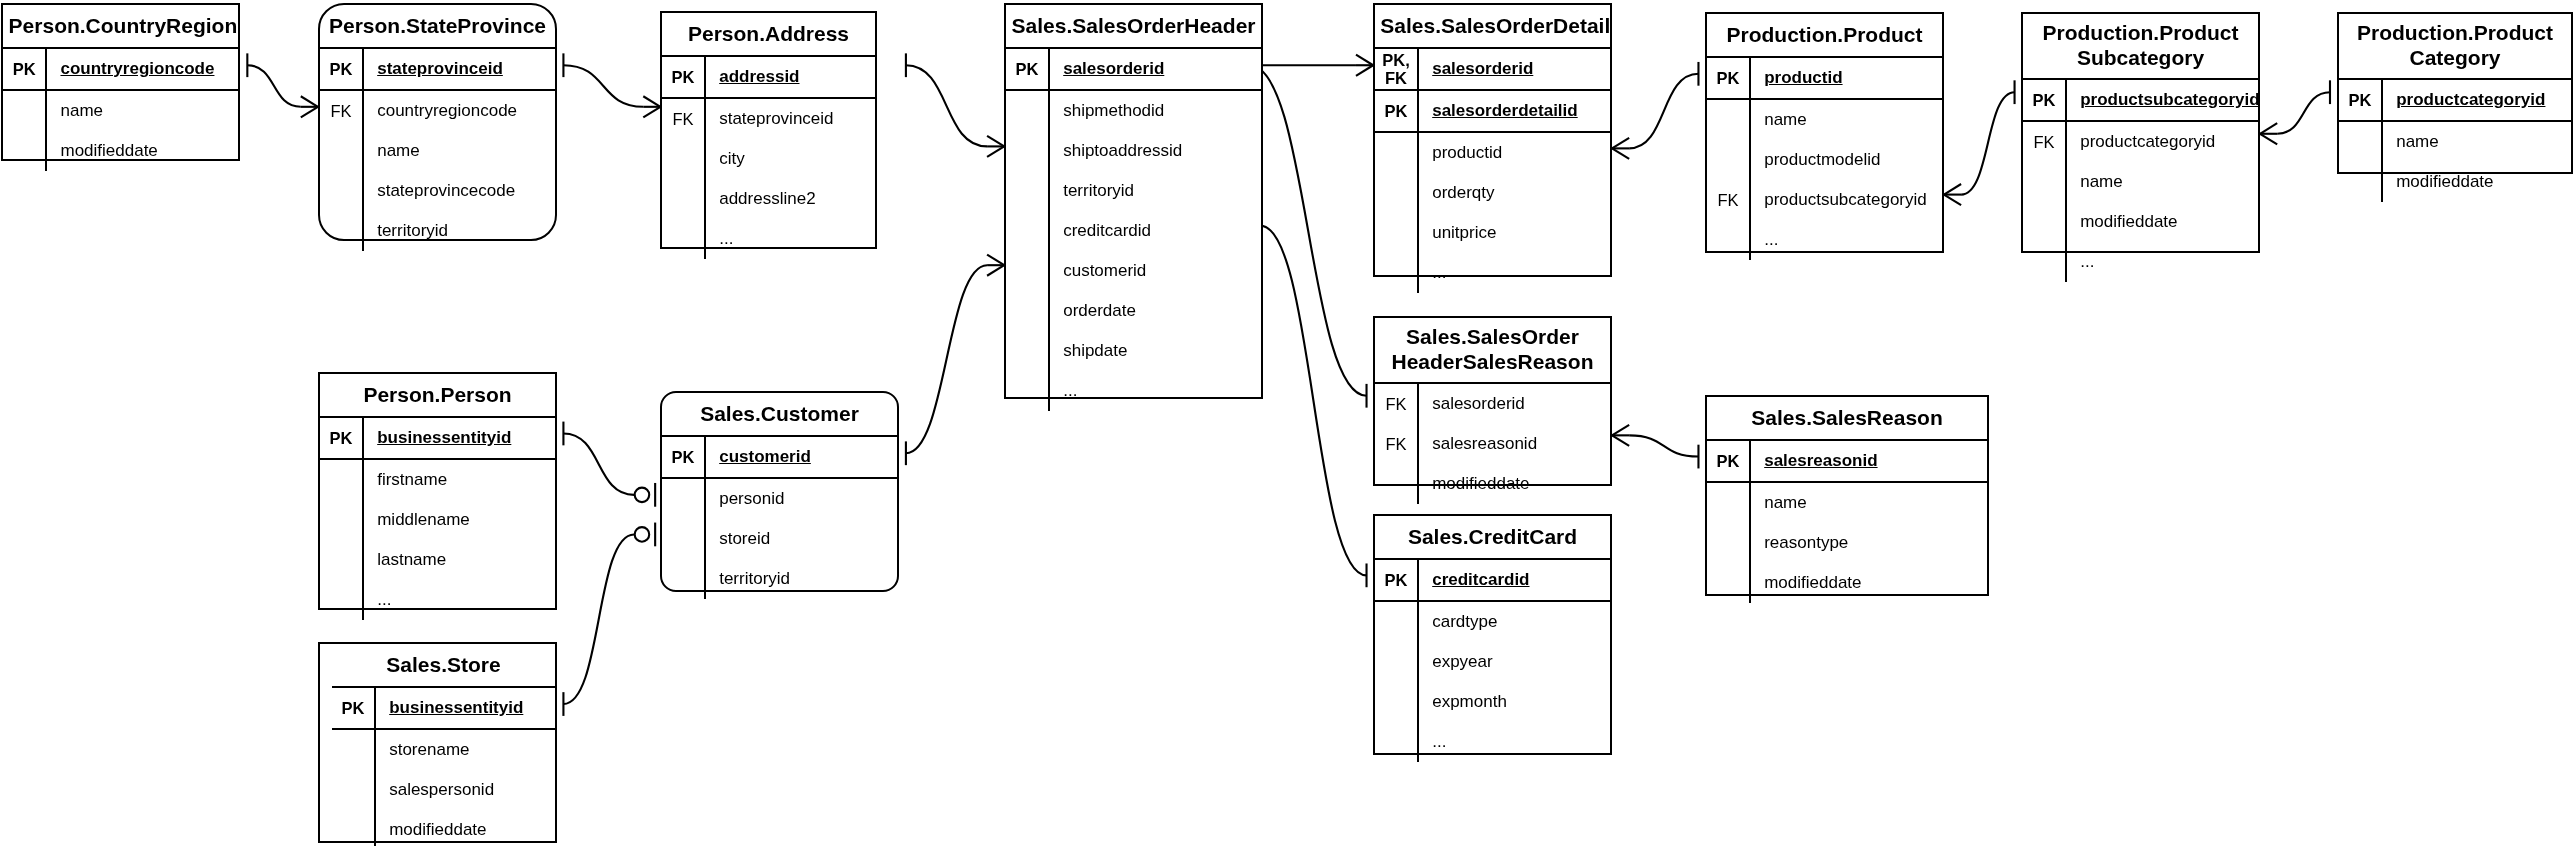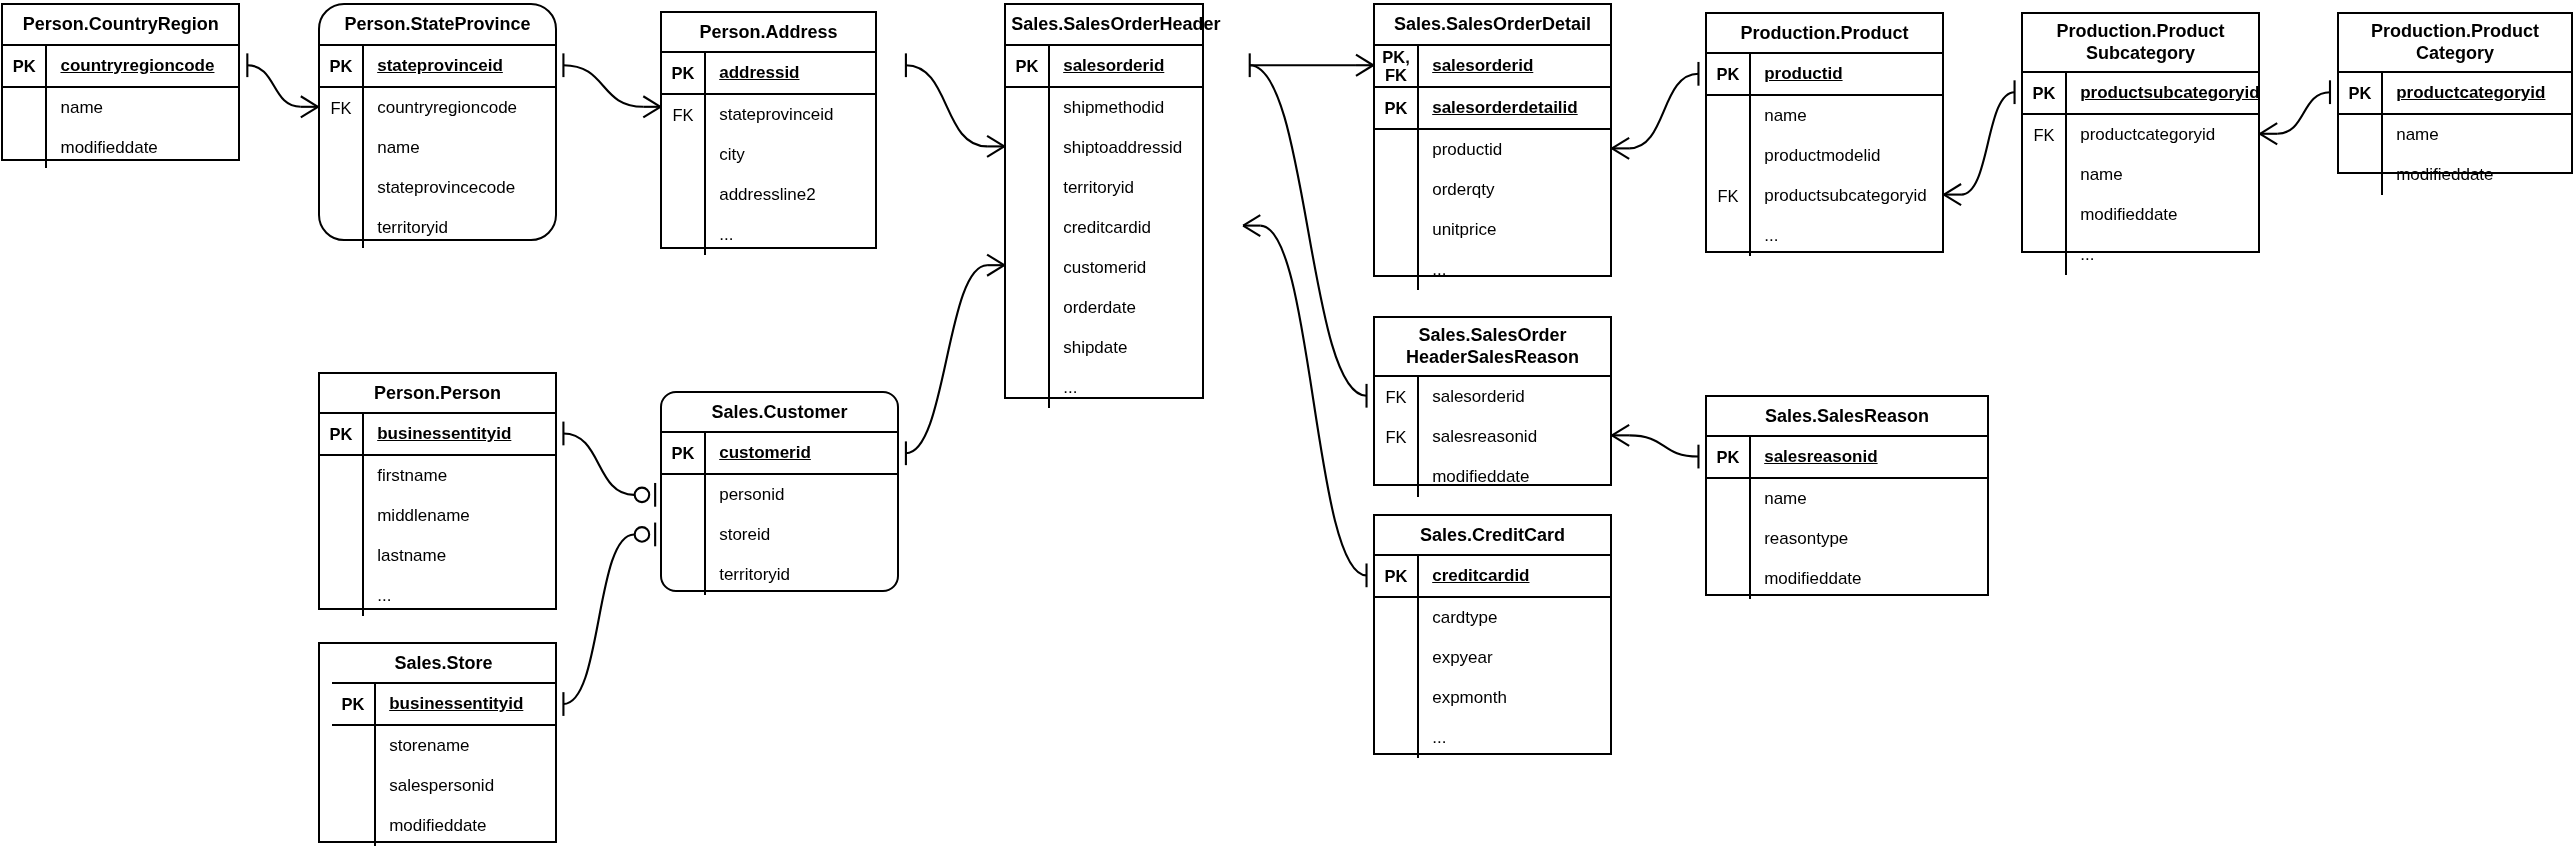--- a/index.html
+++ b/index.html
@@ -8,21 +8,21 @@
   #canvas{position:absolute;left:0;top:0;width:2576px;height:846px;}
 
   svg#links{position:absolute;left:0;top:0;width:2576px;height:846px;
             pointer-events:none;z-index:1;}
   svg#links path{fill:none;stroke:#000;stroke-width:3.2;}
   svg#links .tick{stroke:#000;stroke-width:3.2;}
   svg#links circle{fill:#fff;stroke:#000;stroke-width:3.2;}
 
   .entity{position:absolute;background:#fff;border:2px solid #000;
           box-sizing:border-box;z-index:2;}
-  .ent-title{font-weight:bold;font-size:18px;color:#000;text-align:center;
+  .ent-title{font-weight:bold;font-size:21px;color:#000;text-align:center;
              line-height:1.18;padding:8.6px 5.3px 8.6px 5.3px;box-sizing:border-box;
              border-bottom:2px solid #000;}
   .ent-title.two{padding:7.3px 4px 7.3px 4px;}
   .sect{border-bottom:2px solid #000;}
   .sect.last{border-bottom:none;}
   .row{display:flex;align-items:stretch;min-height:40px;}
   .keycell{width:44px;min-width:44px;border-right:2px solid #000;
            display:flex;align-items:center;justify-content:center;
            font-size:16.5px;color:#000;line-height:1.1;text-align:center;
            box-sizing:border-box;}
@@ -170,21 +170,21 @@
         <div class="row">
           <div class="keycell"></div>
           <div class="attrcell">addressline2</div>
         </div>
         <div class="row">
           <div class="keycell"></div>
           <div class="attrcell">...</div>
         </div>
       </div>
     </div>
-    <div class="entity" style="left: 1004px; top: 3.3px; width: 200px; height: 396px;">
+    <div class="entity" style="left: 1004px; top: 3.3px; width: 259px; height: 396px;">
       <div class="ent-title">
         <div>Sales.SalesOrderHeader</div>
       </div>
       <div class="sect">
         <div class="row">
           <div class="keycell pk">PK</div>
           <div class="attrcell pk">salesorderid</div>
         </div>
       </div>
       <div class="sect last">

